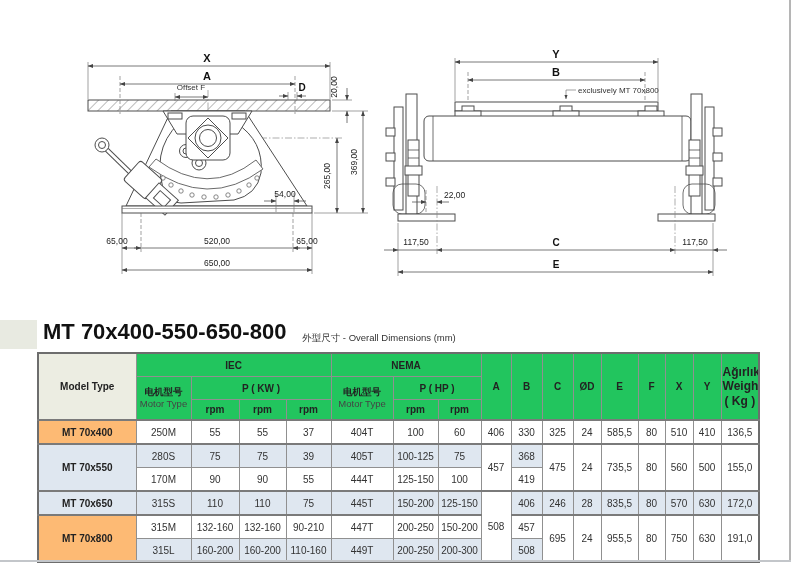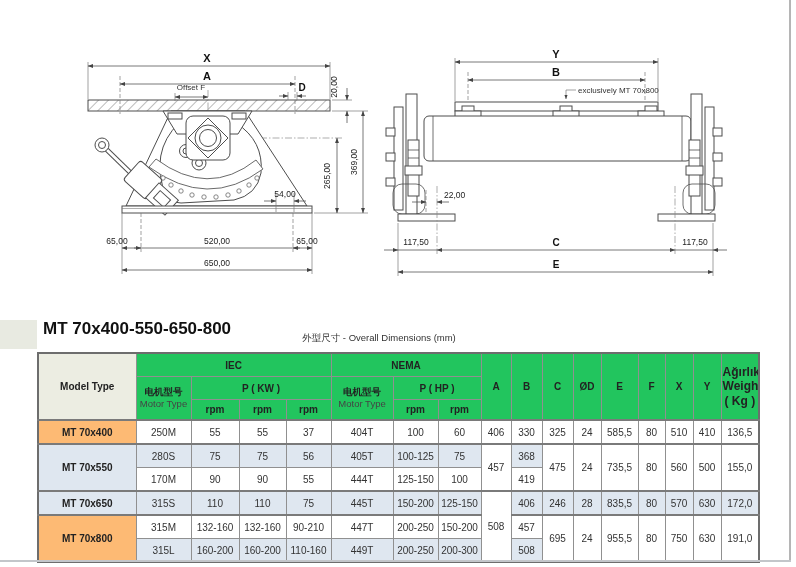--- a/index.html
+++ b/index.html
@@ -19,21 +19,21 @@
   .dim{fill:none;stroke:#555555;stroke-width:0.8;}
   .ext{fill:none;stroke:#7a7a7a;stroke-width:0.7;}
   .dsh{stroke-dasharray:4 2;}
   .cl{fill:none;stroke:#8a8a8a;stroke-width:0.7;stroke-dasharray:7 2 1.5 2;}
   text.dt{font-size:8.5px;fill:#222;}
   text.dl{font-size:11px;font-weight:bold;fill:#111;}
   text.dm{font-size:10px;font-weight:bold;fill:#111;}
   text.sm{font-size:8px;fill:#333;}
 
   
-  .title{position:absolute;left:43px;top:319px;font-size:17px;font-weight:bold;color:#111;}
+  .title{position:absolute;left:43px;top:319px;font-size:22px;font-weight:bold;color:#111;}
   .dims-note{position:absolute;left:0;top:332px;width:758px;text-align:center;font-size:9.5px;color:#333;}
 
   
   #spec-table{
     position:absolute;left:37px;top:352px;width:721px;
     border-collapse:collapse;table-layout:fixed;
     font-size:10px;color:#333;border:2px solid #6d6d6d;
   }
   #spec-table th,#spec-table td{
     border:1px solid #909090;text-align:center;vertical-align:middle;
@@ -330,21 +330,21 @@
       <td>80</td>
       <td>510</td>
       <td>410</td>
       <td>136,5</td>
     </tr>
     <tr class="stripe grp">
       <td class="model" rowspan="2">MT 70x550</td>
       <td>280S</td>
       <td>75</td>
       <td>75</td>
-      <td>56</td>
+      <td>39</td>
       <td>405T</td>
       <td>100-125</td>
       <td>75</td>
       <td class="sp" rowspan="2">457</td>
       <td>368</td>
       <td class="sp" rowspan="2">475</td>
       <td class="sp" rowspan="2">24</td>
       <td class="sp" rowspan="2">735,5</td>
       <td class="sp" rowspan="2">80</td>
       <td class="sp" rowspan="2">560</td>

